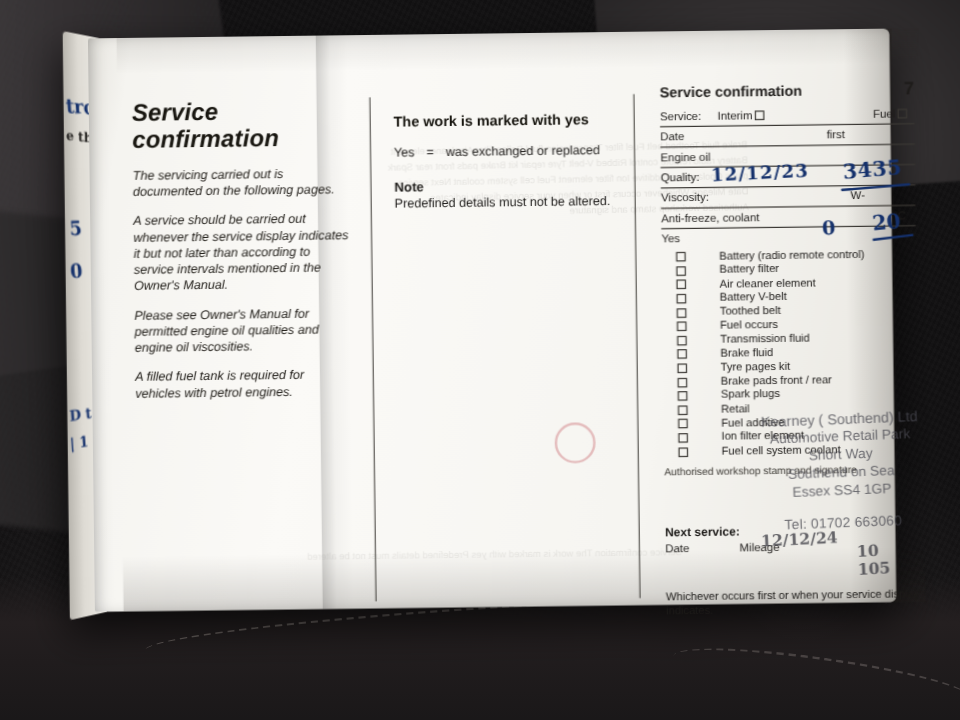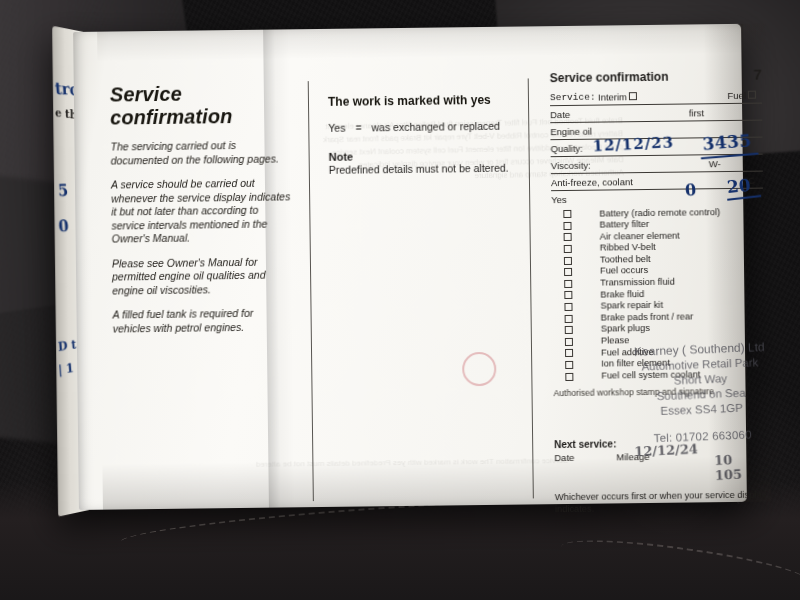--- a/index.html
+++ b/index.html
@@ -429,21 +429,21 @@
       <div class="note-p">Predefined details must not be altered.</div>
     </div>
 
     <div id="form">
       <div class="form-header">
         <span>Service confirmation</span>
         <span class="pg-num">7</span>
       </div>
 
       <div class="f-row f-line" style="display:flex; align-items:center;">
-        <span style="width:48px;font-family:Liberation Mono, monospace;">Service:</span>
+        <span style="width:48px;">Service:</span>
         <span>Interim</span>
         <span class="cb"></span>
         <span style="flex:1"></span>
         <span>Fuel</span>
         <span class="cb"></span>
         <span style="width:6px"></span>
       </div>
 
       <div class="f-row f-line" style="display:flex;">
         <span style="width:28px;">Date</span>
@@ -480,53 +480,53 @@
         <div class="check-item">
             <span class="cbx"></span>
             <span>Battery filter</span>
           </div>
         <div class="check-item">
             <span class="cbx"></span>
             <span>Air cleaner element</span>
           </div>
         <div class="check-item">
             <span class="cbx"></span>
-            <span>Ribbed V-belt</span>
+            <span>Battery V-belt</span>
           </div>
         <div class="check-item">
             <span class="cbx"></span>
             <span>Toothed belt</span>
           </div>
         <div class="check-item">
             <span class="cbx"></span>
             <span>Fuel occurs</span>
           </div>
         <div class="check-item">
             <span class="cbx"></span>
             <span>Transmission fluid</span>
           </div>
         <div class="check-item">
             <span class="cbx"></span>
             <span>Brake fluid</span>
           </div>
         <div class="check-item">
             <span class="cbx"></span>
-            <span>Spark repair kit</span>
+            <span>Tyre pages kit</span>
           </div>
         <div class="check-item">
             <span class="cbx"></span>
             <span>Brake pads front / rear</span>
           </div>
         <div class="check-item">
             <span class="cbx"></span>
             <span>Spark plugs</span>
           </div>
         <div class="check-item">
             <span class="cbx"></span>
-            <span>Please</span>
+            <span>Retail</span>
           </div>
         <div class="check-item">
             <span class="cbx"></span>
             <span>Fuel additive</span>
           </div>
         <div class="check-item">
             <span class="cbx"></span>
             <span>Ion filter element</span>
           </div>
         <div class="check-item">

